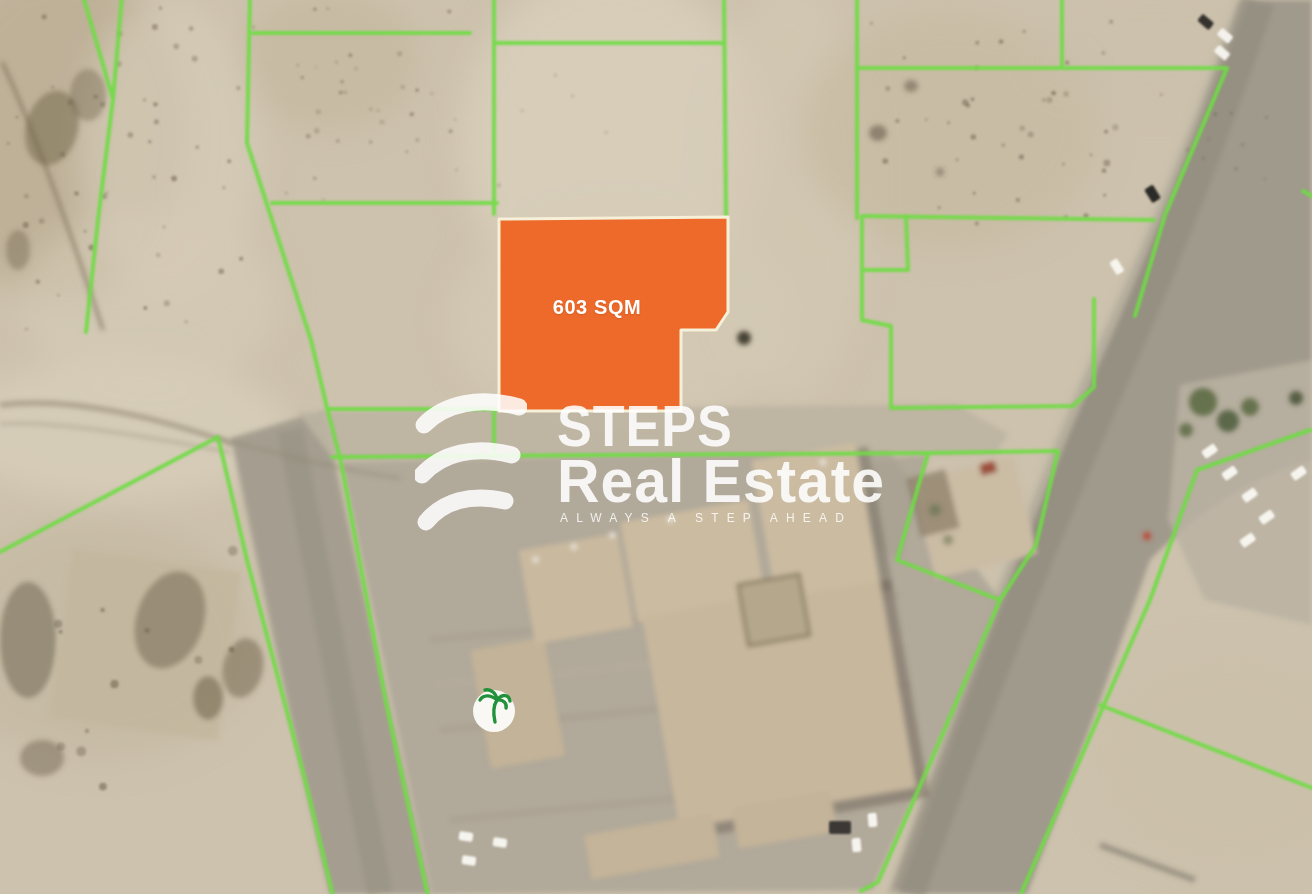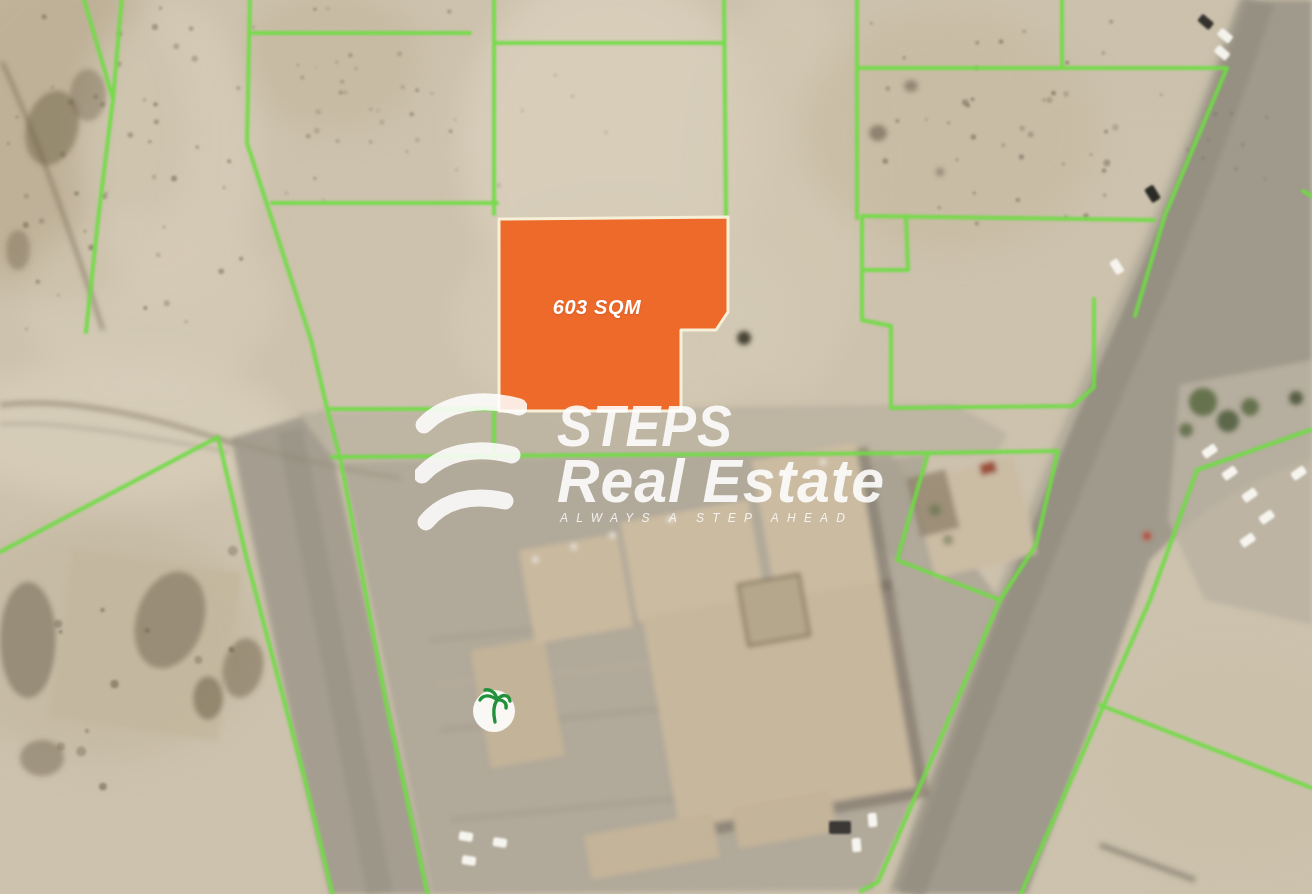--- a/index.html
+++ b/index.html
@@ -1,18 +1,18 @@
 <!DOCTYPE html>
 <html><head>
 <meta charset="utf-8">
 <style>
   html,body{margin:0;padding:0;background:#222;}
   .stage{
     position:relative;width:1312px;height:894px;overflow:hidden;
-    background:#CDC2AD;font-family:"Liberation Sans",sans-serif;font-style:italic;
+    background:#CDC2AD;font-family:"Liberation Sans",sans-serif;
   }
   .stage svg.base{position:absolute;left:0;top:0;}
   .plot-label{
     position:absolute;left:499px;top:219px;width:196px;height:176px;
     display:flex;align-items:center;justify-content:center;
     color:#FFFFFF;font-size:20px;font-weight:700;letter-spacing:.6px;
     text-shadow:0 1px 2px rgba(140,50,0,.25);pointer-events:none;
   }
   .watermark{position:absolute;left:0;top:16px;width:100%;height:100%;pointer-events:none;}
   .swoosh{position:absolute;left:415px;top:374px;opacity:.86;}

